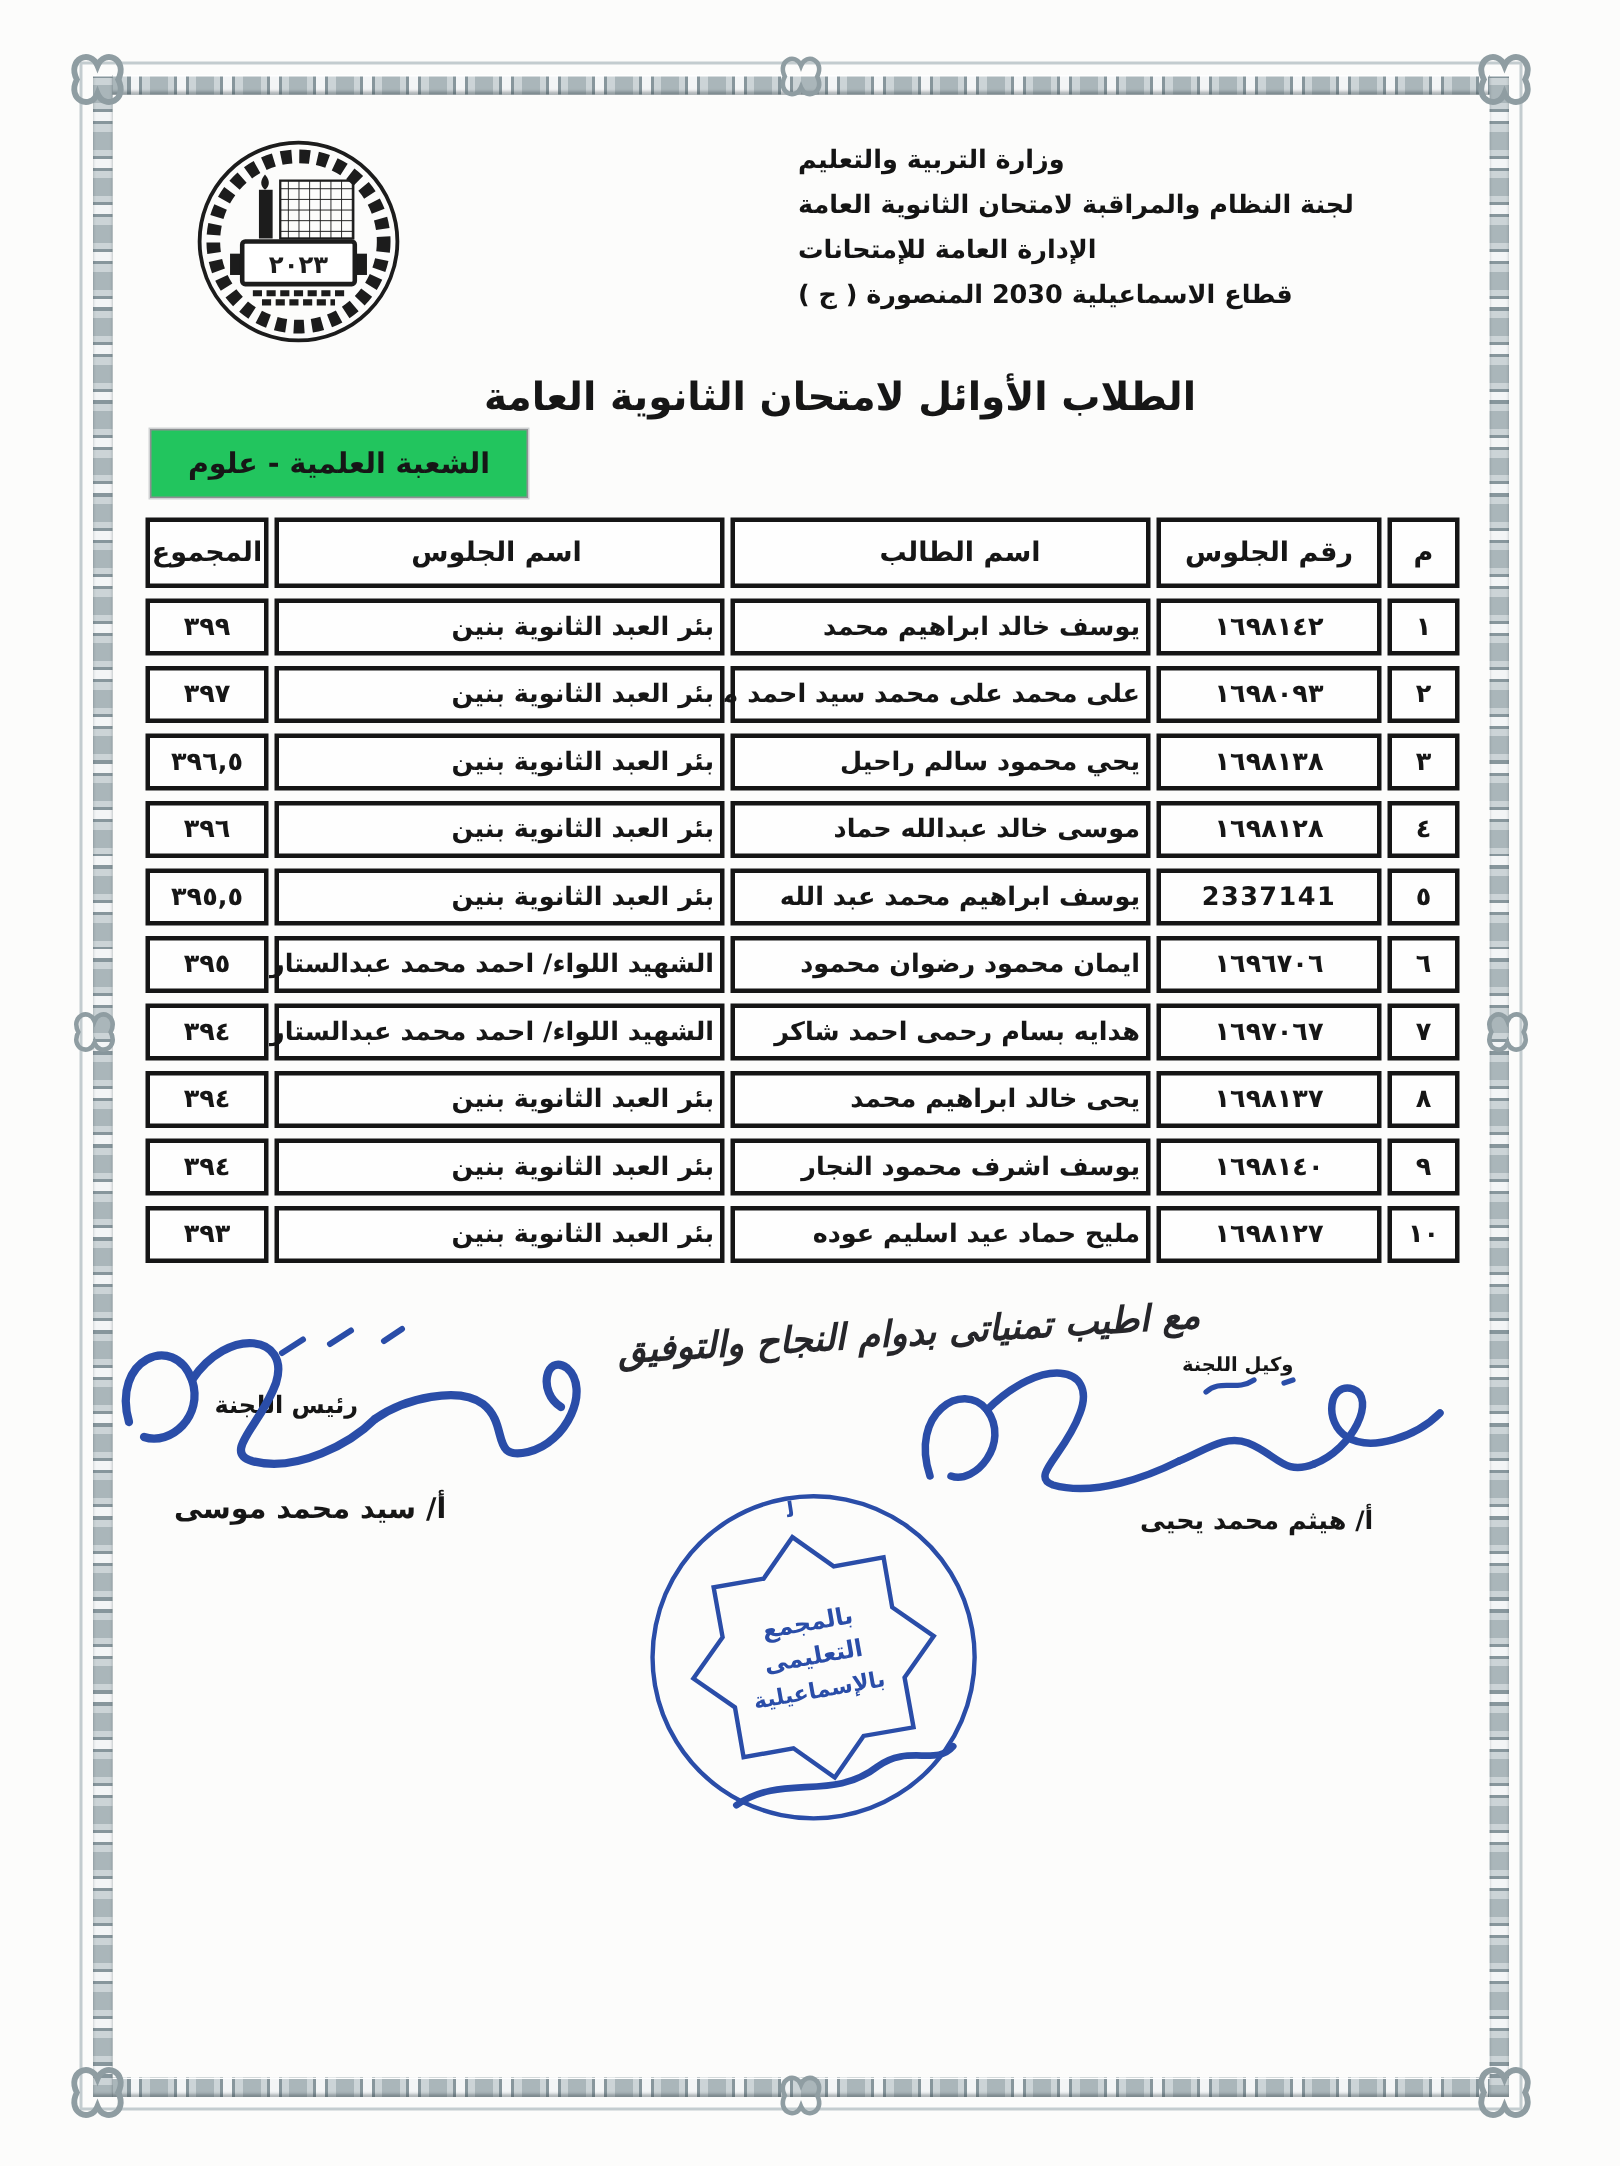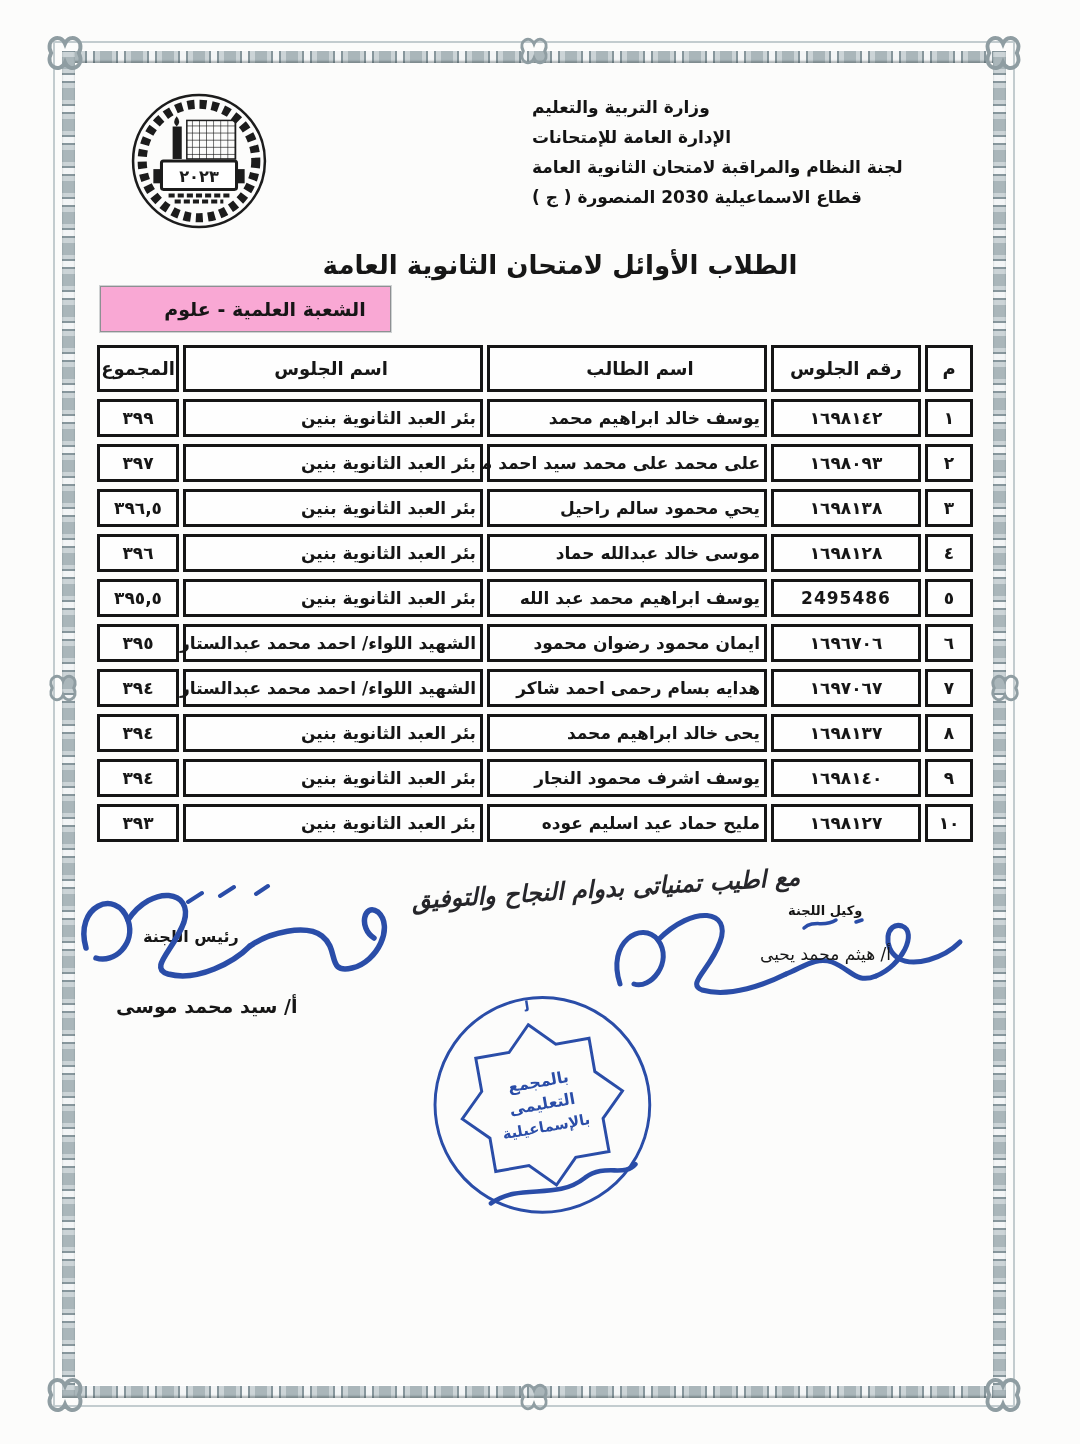--- a/index.html
+++ b/index.html
@@ -21,37 +21,37 @@
   .knot.mb{left:50%;bottom:-17px;margin-left:-18px;width:36px;height:36px;}
   .knot.ml{left:-17px;top:46%;width:36px;height:36px;}
   .knot.mr{right:-17px;top:46%;width:36px;height:36px;}
 
   
   .logo{position:absolute;left:128px;top:90px;width:142px;height:142px;}
   .hdr{position:absolute;right:78px;top:92px;width:470px;text-align:left;font-weight:bold;font-size:17px;line-height:30px;color:#141414;}
   .title{position:absolute;left:250px;top:226px;width:620px;text-align:center;font-weight:bold;font-size:26px;margin-top:24px;}
   .gov{position:absolute;left:468px;top:274px;width:390px;text-align:center;font-weight:bold;font-size:30px;letter-spacing:1px;}
   .gov span{display:inline-block;border-bottom:2.5px solid #1a1a1a;padding:0 8px 7px 8px;}
-  .division{position:absolute;left:100px;top:286px;width:250px;height:44px;background:#f9a8d4;border:1.5px solid #8d9092;box-shadow:0 0 0 1px #cfd2d3;display:flex;align-items:center;justify-content:center;font-weight:bold;font-size:19px;padding-left:39px;}
+  .division{position:absolute;left:100px;top:286px;width:250px;height:44px;background:#22c55e;border:1.5px solid #8d9092;box-shadow:0 0 0 1px #cfd2d3;display:flex;align-items:center;justify-content:center;font-weight:bold;font-size:19px;}
 
   
   .table{position:absolute;right:107px;top:345px;width:876px;}
   .trow{display:flex;gap:4px;margin-bottom:7px;}
   .cell{border:3px solid #151515;background:#fefefe;display:flex;align-items:center;box-sizing:border-box;height:38px;font-weight:bold;font-size:17px;}
   .thead .cell{height:47px;justify-content:center;font-size:18px;}
   .c-idx{width:48px;justify-content:center;}
   .c-seat{width:150px;justify-content:center;letter-spacing:1px;}
   .c-student{width:280px;justify-content:flex-start;padding-right:4px;white-space:nowrap;padding-left:30px;}
   .c-school{width:300px;justify-content:flex-start;padding-right:4px;white-space:nowrap;overflow:visible;}
   .c-total{width:82px;justify-content:center;}
 
   
   .wishes{position:absolute;left:85px;top:862px;width:715px;text-align:right;font-family:"DejaVu Serif",serif;font-style:italic;font-weight:bold;font-size:24px;color:#26262a;transform:rotate(-3.5deg);transform-origin:right center;white-space:nowrap;}
   .role-deputy{position:absolute;left:788px;top:903px;font-weight:bold;font-size:13px;}
-  .name-deputy{position:absolute;left:760px;top:944px;font-weight:normal;font-size:17px;}
+  .name-deputy{position:absolute;left:760px;top:1004px;font-weight:bold;font-size:17px;}
   .role-chair{position:absolute;left:143px;top:927px;font-weight:bold;font-size:16px;}
   .name-chair{position:absolute;left:116px;top:995px;font-weight:bold;font-size:19px;}
   .sig{position:absolute;}
   .sig.right{left:598px;top:888px;width:392px;height:130px;}
   .sig.left{left:70px;top:874px;width:336px;height:134px;}
   .stamp{position:absolute;left:428px;top:992px;width:226px;height:210px;transform:rotate(-10deg);}
 </style>
 </head>
 <body>
 
@@ -104,22 +104,22 @@
       <rect x="25" y="78" width="10" height="14" fill="#1c1c1c"></rect>
       <rect x="105" y="78" width="10" height="14" fill="#1c1c1c"></rect>
       <rect x="33" y="70" width="74" height="28" rx="2" fill="#ffffff" stroke="#1c1c1c" stroke-width="3"></rect>
       <text x="70" y="91" text-anchor="middle" font-size="16" font-weight="bold" fill="#1c1c1c">٢٠٢٣</text>
       <path d="M40,104 h60 M46,110 h48" stroke="#1c1c1c" stroke-width="4" stroke-dasharray="6 3"></path>
     </svg>
   </div>
 
   <div class="hdr">
     <div>وزارة التربية والتعليم</div>
+    <div>لجنة النظام والمراقبة لامتحان الثانوية العامة</div>
     <div>الإدارة العامة للإمتحانات</div>
-    <div>لجنة النظام والمراقبة لامتحان الثانوية العامة</div>
     <div>قطاع الاسماعيلية 2030 المنصورة ( ج )</div>
   </div>
 
   <div class="title">الطلاب الأوائل لامتحان الثانوية العامة</div>
   <div class="division">
       <span>الشعبة العلمية - علوم</span>
     </div>
 
   <div class="table">
     <div class="trow thead">
@@ -153,21 +153,21 @@
     </div>
     <div class="trow">
       <div class="cell c-idx">٤</div>
       <div class="cell c-seat">١٦٩٨١٢٨</div>
       <div class="cell c-student">موسى خالد عبدالله حماد</div>
       <div class="cell c-school">بئر العبد الثانوية بنين</div>
       <div class="cell c-total">٣٩٦</div>
     </div>
     <div class="trow">
       <div class="cell c-idx">٥</div>
-      <div class="cell c-seat">2495486</div>
+      <div class="cell c-seat">2337141</div>
       <div class="cell c-student">يوسف ابراهيم محمد عبد الله</div>
       <div class="cell c-school">بئر العبد الثانوية بنين</div>
       <div class="cell c-total">٣٩٥,٥</div>
     </div>
     <div class="trow">
       <div class="cell c-idx">٦</div>
       <div class="cell c-seat">١٦٩٦٧٠٦</div>
       <div class="cell c-student">ايمان محمود رضوان محمود</div>
       <div class="cell c-school">الشهيد اللواء/ احمد محمد عبدالستار عسكر ث</div>
       <div class="cell c-total">٣٩٥</div>

